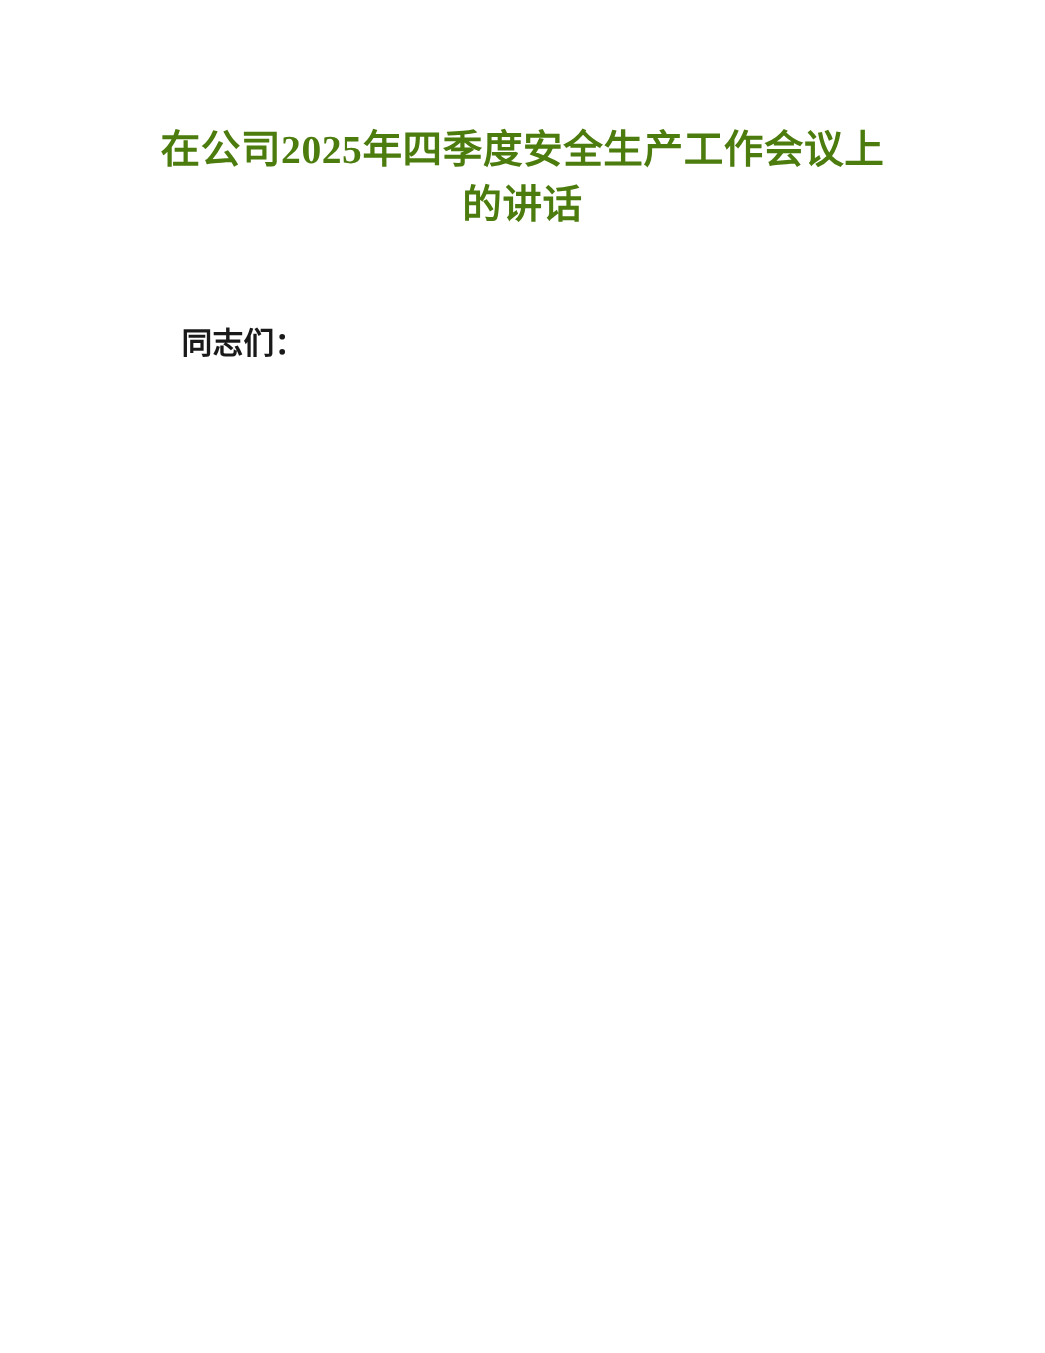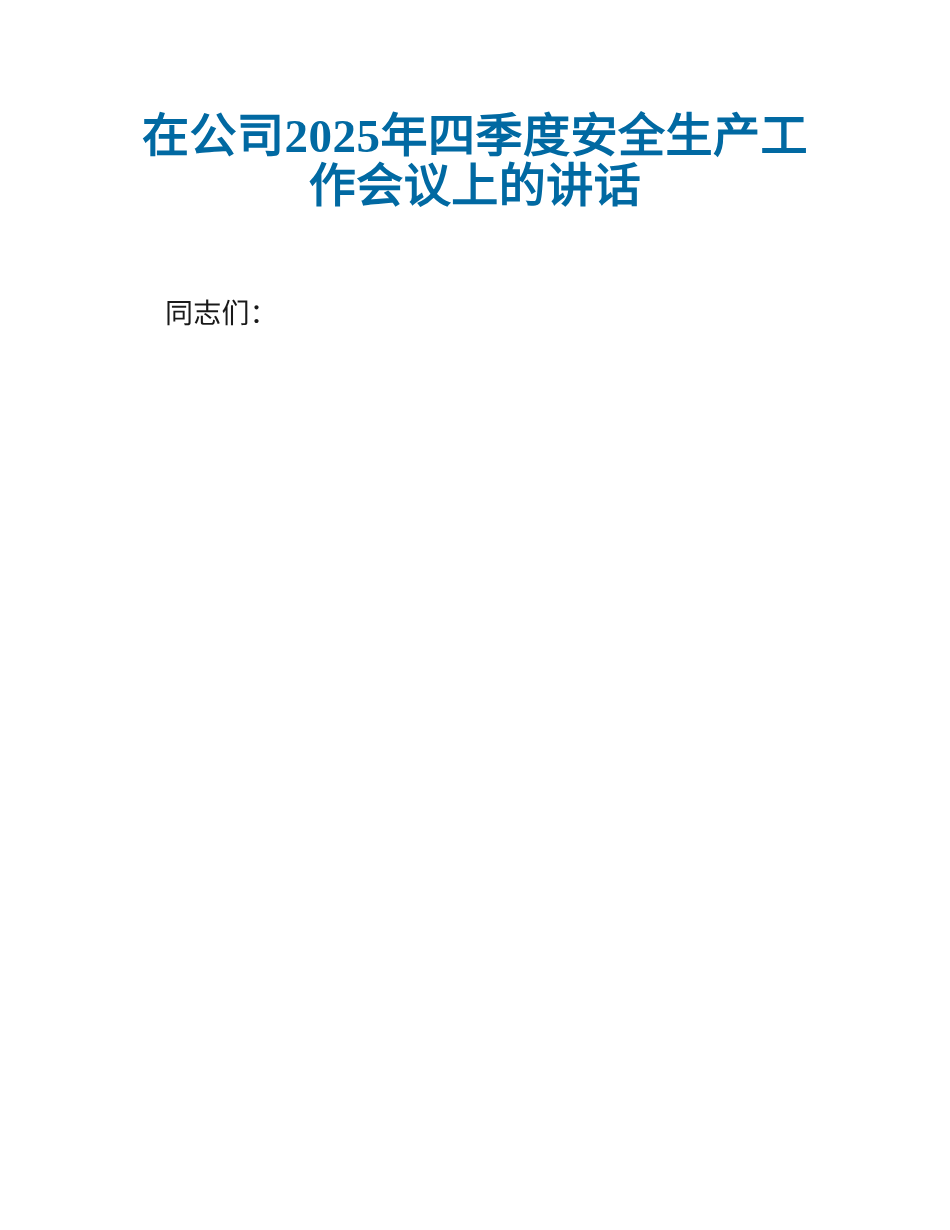--- a/index.html
+++ b/index.html
@@ -23,43 +23,43 @@
     position: absolute;
     left: 137px;
     top: 0;
     width: 676px;
   }
 
   
   .doc-title {
     font-family: "Liberation Serif", "DejaVu Serif", serif;
     font-weight: bold;
-    font-size: 47px;
+    font-size: 36px;
     line-height: 50px;
-    color: #0369a1;
+    color: #4d7c0f;
     text-align: center;
     margin: 0;
     padding-top: 111px;
     letter-spacing: 0.5px;
     word-break: break-all;
   }
 
   
   .para {
     font-family: "Liberation Serif", "DejaVu Serif", serif;
     font-size: 28px;
     line-height: 49.5px;
     color: #1b1b1b;
     margin: 0;
     text-align: justify;
     text-justify: inter-character;
     text-align-last: left;
     letter-spacing: 0.2px;
     word-break: break-all;
-    font-weight: 400;
+    font-weight: 700;
   }
 
   .para.salutation {
     text-indent: 28px;
     padding-top: 78px;
   }
 
   .para.indent2 {
     text-indent: 58px;
     padding-top: 22px;

